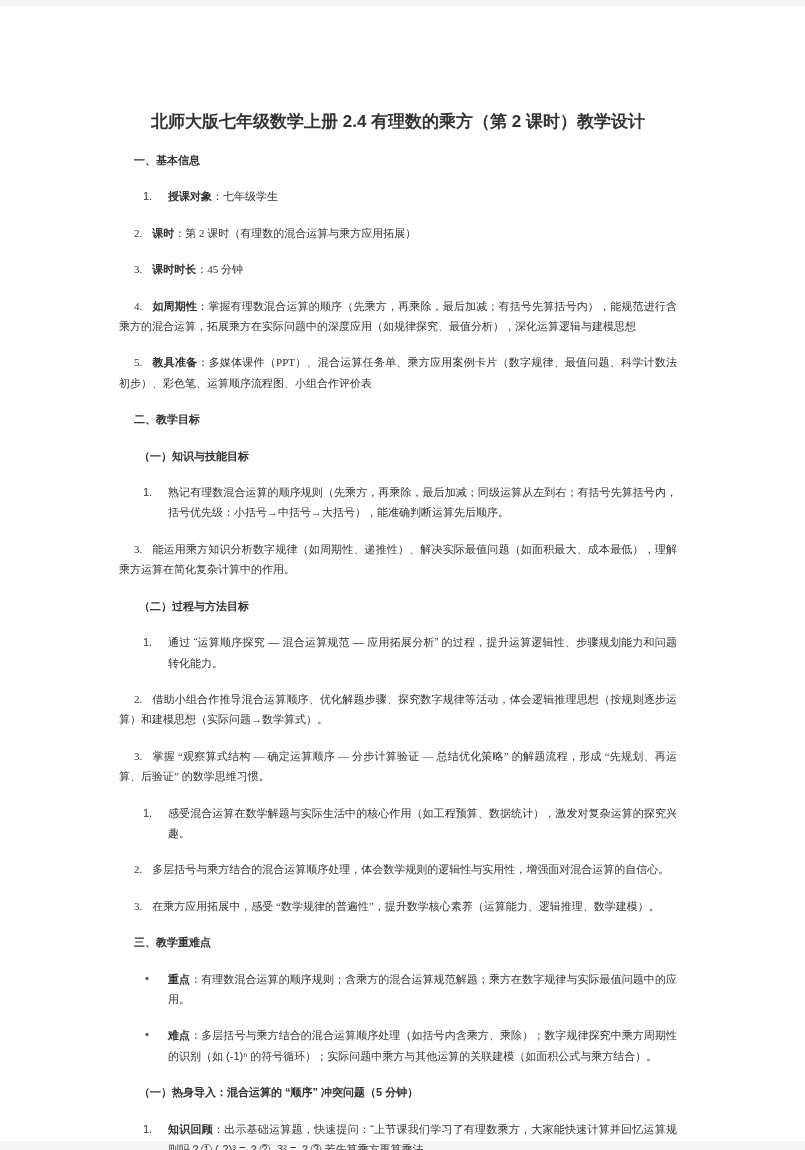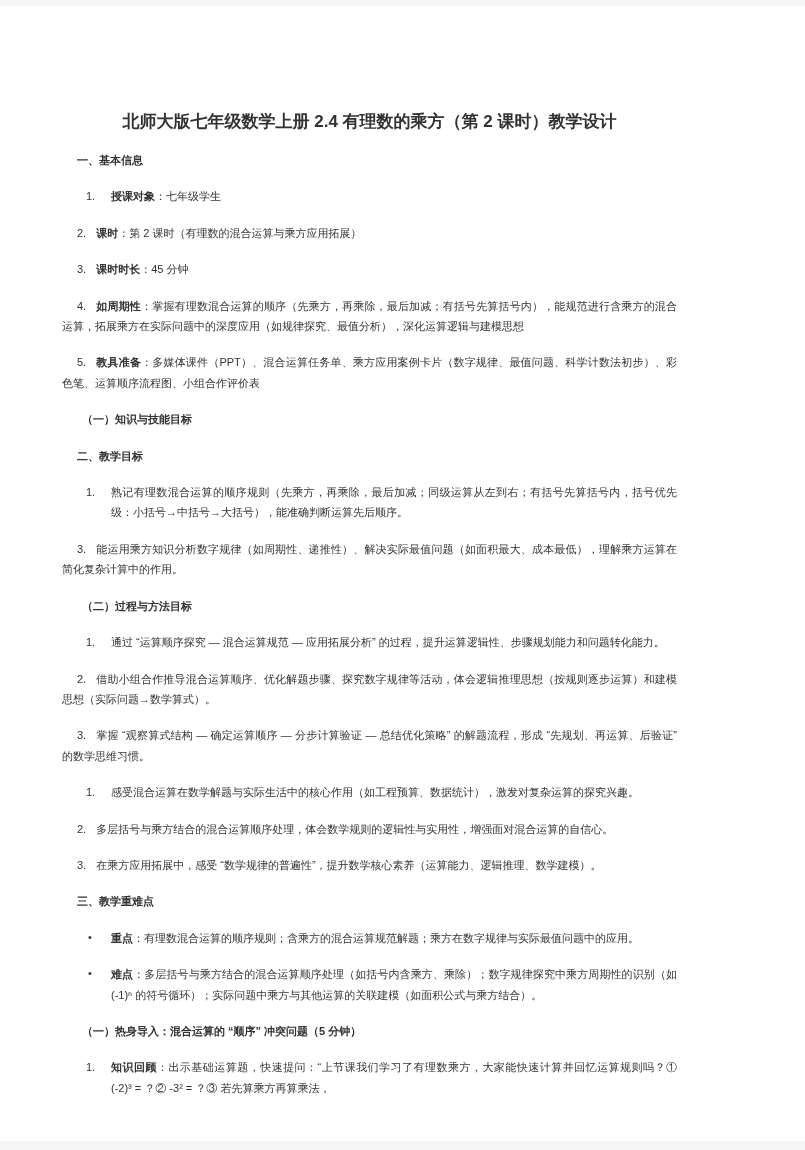--- a/index.html
+++ b/index.html
@@ -10,41 +10,41 @@
     color:#323232;
     overflow:hidden;
   }
   .strip { width:805px; background:#f5f5f6; }
   .strip.top { height:6px; }
   .strip.bottom { height:9px; }
   .page {
     width:805px; height:1135px;
     box-sizing:border-box;
     background:#ffffff;
-    padding:104px 112px 0 46px;
+    padding:104px 112px 0 103px;
   }
   .blk {
     font-size:11px;
     line-height:20.4px;
     margin:16px;
     text-align:justify;
   }
   .title {
     font-size:17px; font-weight:bold;
     line-height:24px;
     text-align:center;
     margin:0 0 10px 0;
   }
   .h1 { font-weight:bold; text-indent:15px; text-align:left; }
   .h2 { font-weight:bold; text-indent:20px; text-align:left; }
   .li1 { margin-left:65px; position:relative; }
   .li1 .num { position:absolute; left:-25px; top:0; }
   .bullet { margin-left:65px; position:relative; }
   .bullet .num { position:absolute; left:-23px; top:-1px; }
-  .pnum { text-indent:15px; }
+  .pnum { text-indent:15px;font-family:Liberation Serif, serif; }
   .pnum .num { margin-right:10px; }
   b { font-weight:bold; }
 </style>
 </head>
 <body>
 
 <div class="strip top"></div>
 
 <div class="page">
 
@@ -65,23 +65,23 @@
   </div>
 
   <div class="blk pnum">
     <span class="num">4.</span><b>如周期性</b><span>：掌握有理数混合运算的顺序（先乘方，再乘除，最后加减；有括号先算括号内），能规范进行含乘方的混合运算，拓展乘方在实际问题中的深度应用（如规律探究、最值分析），深化运算逻辑与建模思想</span>
   </div>
 
   <div class="blk pnum">
     <span class="num">5.</span><b>教具准备</b><span>：多媒体课件（PPT）、混合运算任务单、乘方应用案例卡片（数字规律、最值问题、科学计数法初步）、彩色笔、运算顺序流程图、小组合作评价表</span>
   </div>
 
+  <div class="blk h1">二、教学目标</div>
+
   <div class="blk h2">（一）知识与技能目标</div>
-
-  <div class="blk h1">二、教学目标</div>
 
   <div class="blk li1">
     <span class="num">1.</span><span>熟记有理数混合运算的顺序规则（先乘方，再乘除，最后加减；同级运算从左到右；有括号先算括号内，括号优先级：小括号→中括号→大括号），能准确判断运算先后顺序。</span>
   </div>
 
 
   <div class="blk pnum">
     <span class="num">3.</span><span>能运用乘方知识分析数字规律（如周期性、递推性）、解决实际最值问题（如面积最大、成本最低），理解乘方运算在简化复杂计算中的作用。</span>
   </div>
 

